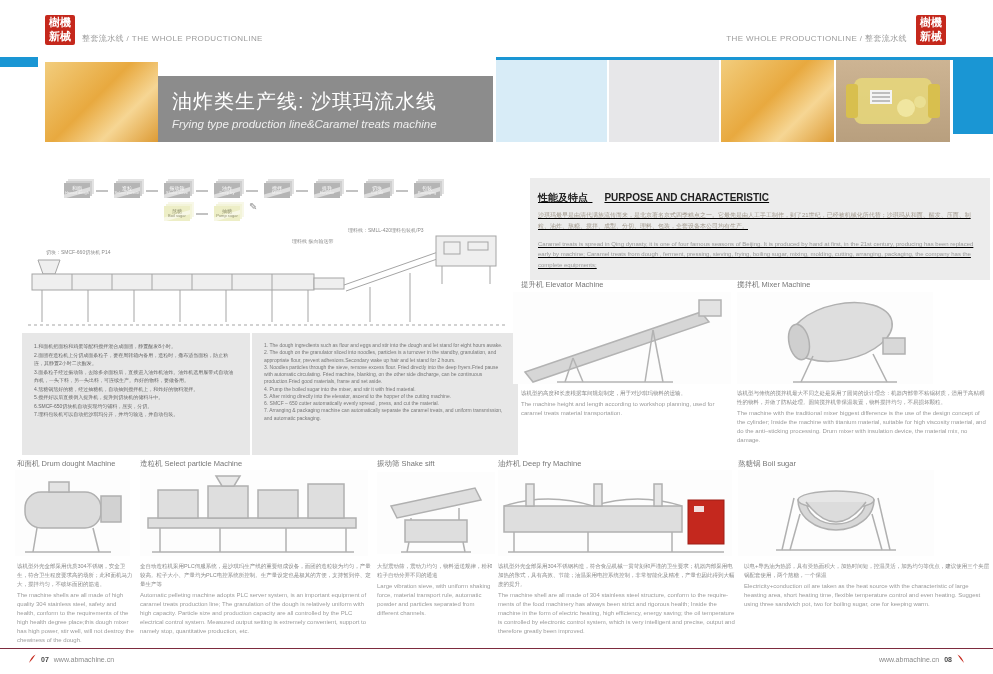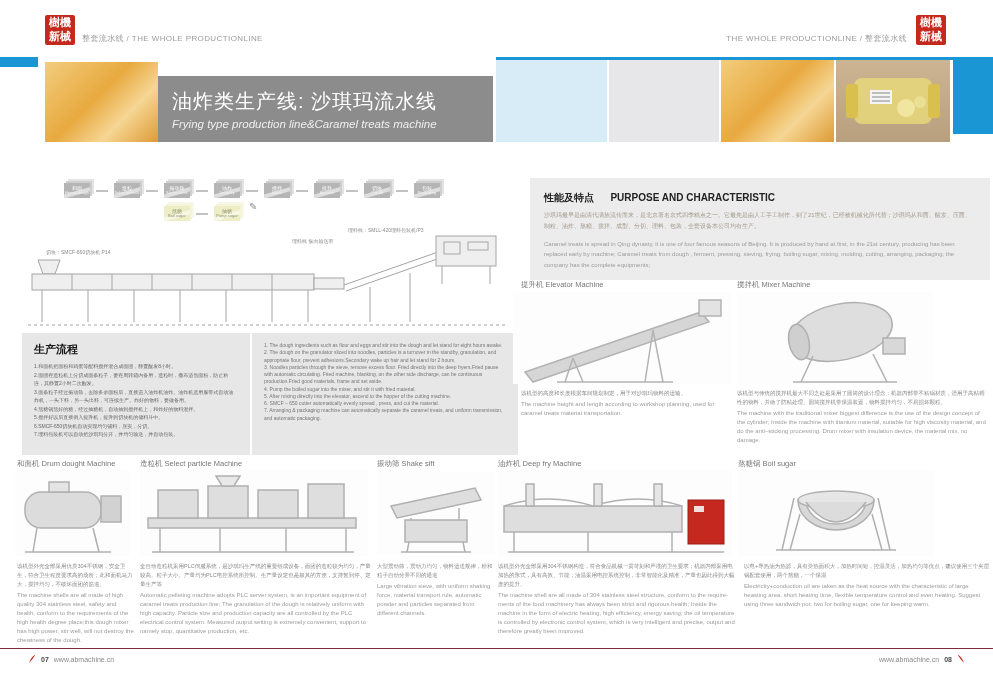--- a/index.html
+++ b/index.html
@@ -41,21 +41,21 @@
   .diag-label{font-size:5px;color:#8b8b8b;white-space:nowrap;}
 
   
   .gbox{background:#e7e7e7;box-sizing:border-box;padding:9px 12px;overflow:hidden;}
   .gbox h3{margin:0 0 5px 0;font-size:11px;color:#161616;}
   .gbox-en h3{font-size:12px;}
   .pitem{font-size:5px;color:#666;line-height:1.7;}
   .gbox-en .pitem{font-size:5px;color:#777;line-height:1.45;}
 
   
-  .purpose{background:#ececec;box-sizing:border-box;padding:9px 14px 10px 14px;}
+  .purpose{background:#ececec;box-sizing:border-box;padding:9px 14px 10px 8px;text-decoration:underline;}
   .purpose .t-zh{font-size:10px;font-weight:bold;color:#222;}
   .purpose .t-en{font-size:10px;font-weight:bold;color:#222;margin-left:12px;}
   .purpose .p-zh{font-size:6px;color:#a39a8e;line-height:1.9;margin-top:5px;}
   .purpose .p-en{font-size:6px;color:#9c9c9c;line-height:1.75;margin-top:6px;}
 
   .cap{font-size:7.5px;color:#777;white-space:nowrap;}
   .desc-zh{font-size:5.5px;color:#8a8a8a;line-height:1.65;}
   .desc-en{font-size:6px;color:#9c9c9c;line-height:1.5;margin-top:2px;}
 
   
@@ -229,21 +229,20 @@
       <rect x="408" y="4" width="60" height="30"></rect>
       <rect x="416" y="10" width="16" height="12"></rect>
       <rect x="440" y="10" width="20" height="8"></rect>
       <line x1="414" y1="34" x2="414" y2="52"></line>
       <line x1="462" y1="34" x2="462" y2="52"></line>
       <line x1="0" y1="93" x2="480" y2="93" stroke-dasharray="3,3"></line>
     </g>
   </svg>
 
   <div class="abs gbox" style="left:22px;top:333px;width:228px;height:122px;">
-    <h3>生产流程</h3>
     <div>
 
     <div class="pitem">1.和面机把面粉和鸡蛋等配料搅拌混合成面团，静置醒发8小时。</div>
         <div class="pitem">2.面团在造粒机上分切成面条粒子，要在周转箱内备用，造粒时，撒布适当面粉，防止粘连，其静置2小时二次醒发。</div>
         <div class="pitem">3.面条粒子经过振动筛，去除多余面粉后，直接进入油炸机油炸。油炸机选用履带式自动油炸机，一头下料，另一头出料，可连续生产。炸好的物料，要做备用。</div>
         <div class="pitem">4.熬糖锅熬好的糖，经过抽糖机，自动抽到搅拌机上，和炸好的物料混拌。</div>
         <div class="pitem">5.搅拌好以后直接倒入提升机，提升到切块机的储料斗中。</div>
         <div class="pitem">6.SMCF-650切块机自动实现均匀铺料，压实，分切。</div>
         <div class="pitem">7.理料包装机可以自动把沙琪玛分开，并均匀输送，并自动包装。</div>
       </div>

